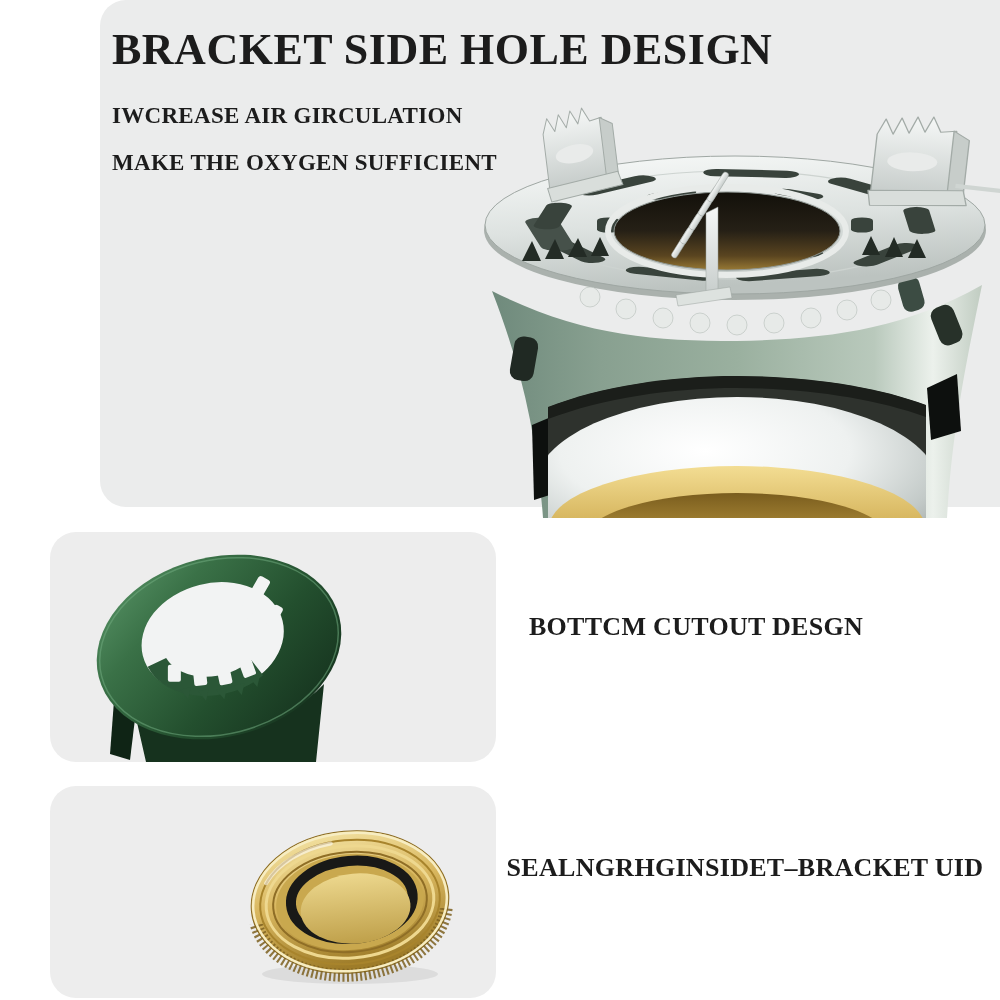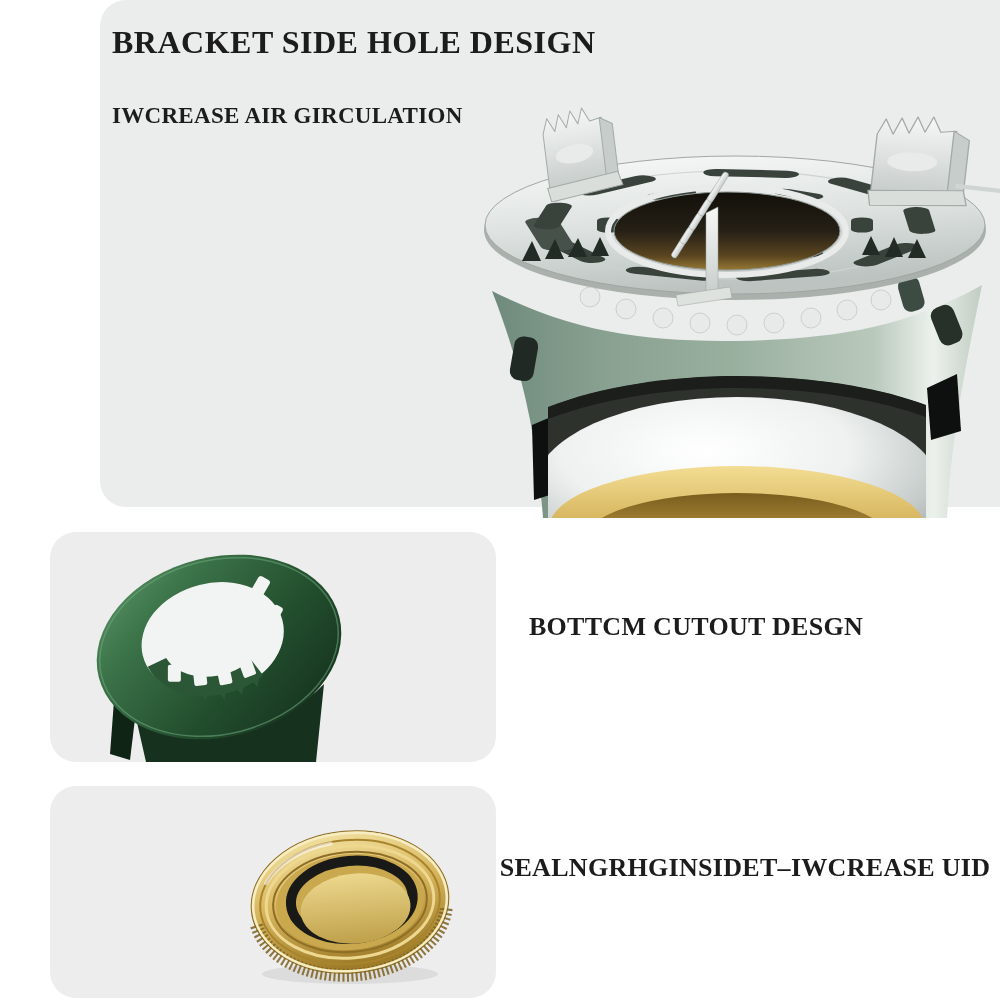--- a/index.html
+++ b/index.html
@@ -12,21 +12,21 @@
 
   
   .hero-panel{
     position:absolute;left:100px;top:0;width:900px;height:507px;
     background:var(--panel,#ebecec);
     border-radius:26px 0 0 26px;
   }
   .stove-svg{position:absolute;left:430px;top:73px;width:570px;height:445px;z-index:1;}
   .hero-title{
     position:absolute;left:112px;top:24px;margin:0;z-index:2;
-    font-size:32px;font-weight:700;letter-spacing:.5px;color:var(--ink,#1c1c1c);
+    font-size:44px;font-weight:700;letter-spacing:.5px;color:var(--ink,#1c1c1c);
     white-space:nowrap;
   }
   .hero-sub{
     position:absolute;left:112px;top:93px;z-index:2;
     font-size:23px;font-weight:700;letter-spacing:.3px;line-height:46.5px;
     color:var(--ink,#1c1c1c);white-space:nowrap;
   }
 
   
   .card{
@@ -51,20 +51,21 @@
 
 <div class="page">
 
   <section>
     <div class="hero-panel"></div>
 
     <h1 class="hero-title">BRACKET SIDE HOLE DESIGN</h1>
 
     <div class="hero-sub">
       <div>IWCREASE AIR GIRCULATION</div>
+      <div>MAKE THE OXYGEN SUFFICIENT</div>
     </div>
 
     <svg class="stove-svg" viewBox="0 0 570 445">
       <defs>
         <linearGradient id="plateG" x1="0" y1="0" x2="0.25" y2="1">
           <stop offset="0" stop-color="#f8faf9"></stop>
             <stop offset=".55" stop-color="#dde2e0"></stop>
             <stop offset="1" stop-color="#bcc3c0"></stop>
         </linearGradient>
         <linearGradient id="openG" x1="0" y1="0" x2="0" y2="1">
@@ -296,16 +297,16 @@
           <ellipse rx="90" ry="62" fill="none" stroke="#a8842c" stroke-width="2"></ellipse>
           <ellipse rx="84" ry="56" fill="none" stroke="#eed88f" stroke-width="3"></ellipse>
           <ellipse rx="77" ry="50" fill="none" stroke="#8f6e26" stroke-width="2"></ellipse>
           <ellipse rx="74" ry="48" fill="#c9a84e"></ellipse>
           <ellipse cx="2" cy="-2" rx="61" ry="39" fill="none" stroke="#191917" stroke-width="10"></ellipse>
           <ellipse cx="5" cy="7" rx="55" ry="35" fill="url(#floorG)"></ellipse>
           <path d="M-82 -26 A 90 62 0 0 1 -14 -60" fill="none" stroke="#ffffff" stroke-width="4" opacity=".55" stroke-linecap="round"></path>
         </g>
       </svg>
     </div>
-    <div class="caption caption2">SEALNGRHGINSIDET–IWCREASE UID</div>
+    <div class="caption caption2">SEALNGRHGINSIDET–BRACKET UID</div>
   </section>
 
 </div>
 
 </body></html>

